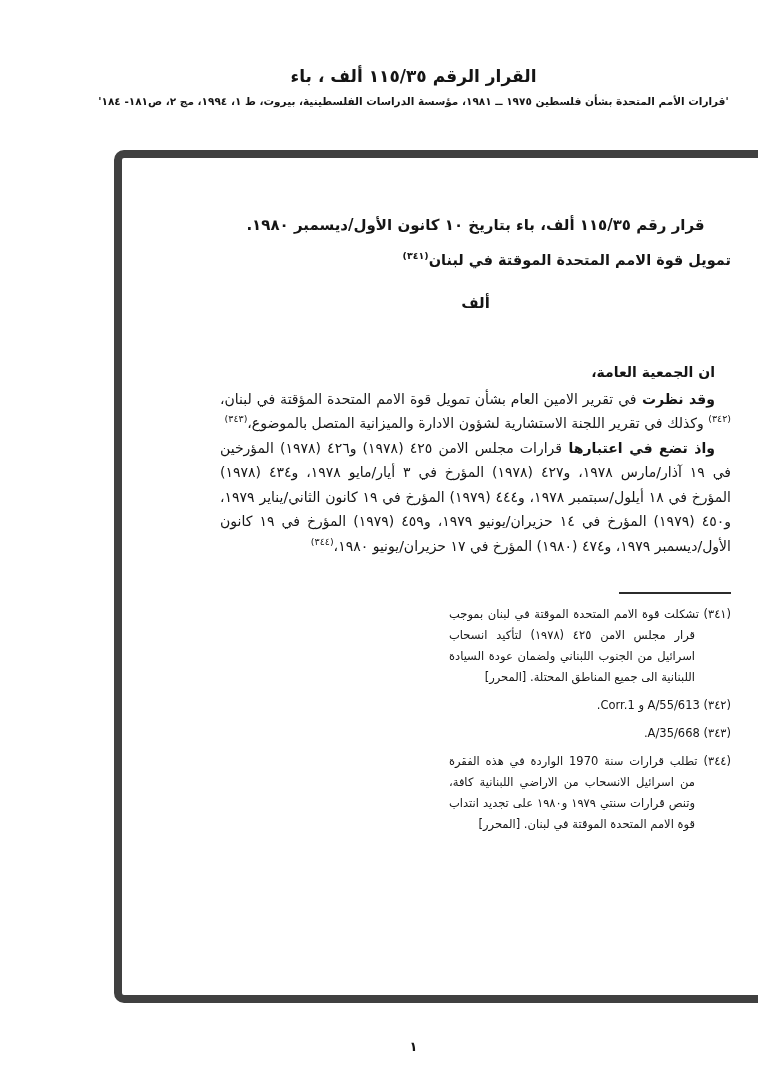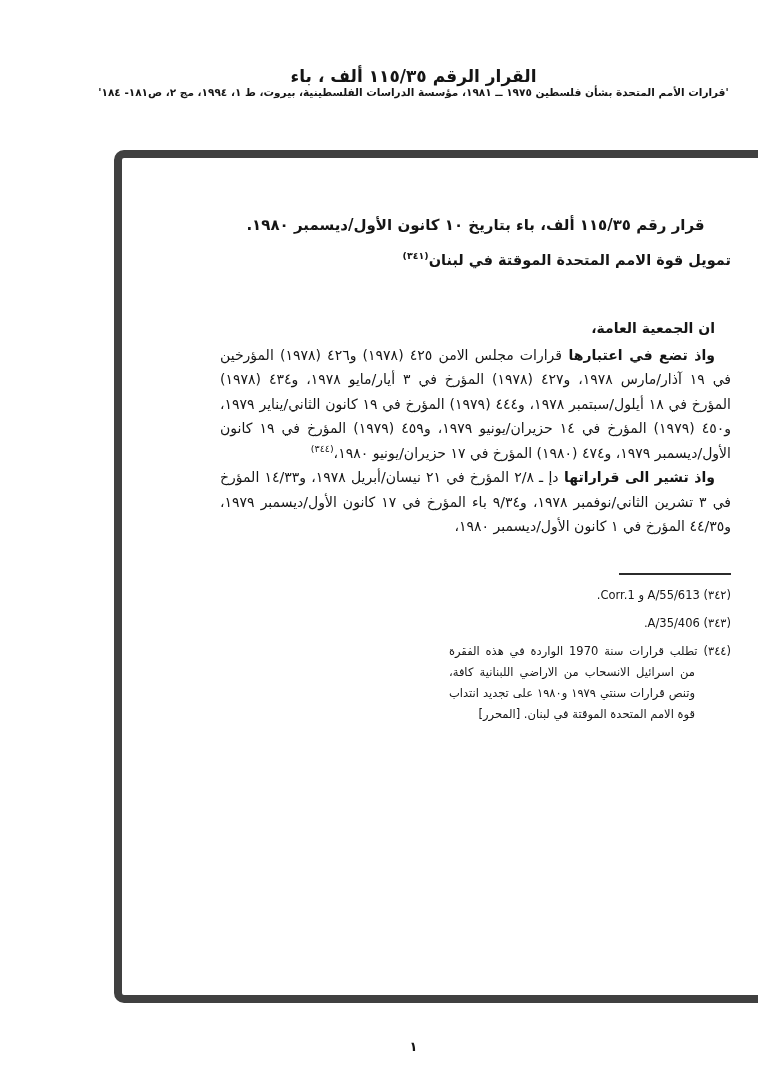--- a/index.html
+++ b/index.html
@@ -8,21 +8,21 @@
     width:689px;height:1078px;
     background:#ffffff;
     font-family:"DejaVu Sans", sans-serif;
     color:#151515;
     direction:rtl;
     overflow:hidden;
   }
   
   .header{position:absolute;top:66px;left:0;right:0;text-align:center;}
   .hdr-title{font-size:17px;font-weight:bold;letter-spacing:0;}
-  .hdr-source{font-size:10.5px;font-weight:bold;margin-top:0;white-space:nowrap;}
+  .hdr-source{font-size:10.5px;font-weight:bold;margin-top:9px;white-space:nowrap;}
 
   
   .frame{
     position:absolute;top:150px;left:45px;
     width:667px;height:853px;
     border:8px solid #404040;
     border-radius:10px;
     box-sizing:border-box;
   }
   .doc{padding:52px 42px 0 98px;}
@@ -55,35 +55,37 @@
     <div class="hdr-source">'قرارات الأمم المتحدة بشأن فلسطين ١٩٧٥ ــ ١٩٨١، مؤسسة الدراسات الفلسطينية، بيروت، ط ١، ١٩٩٤، مج ٢، ص١٨١- ١٨٤'</div>
   </div>
 
   <div class="frame">
     <div class="doc">
 
       <p class="doc-heading">قرار رقم ١١٥/٣٥ ألف، باء بتاريخ ١٠ كانون الأول/ديسمبر ١٩٨٠.</p>
 
       <p class="doc-subject"><span>تمويل قوة الامم المتحدة الموقتة في لبنان</span><sup>(٣٤١)</sup></p>
 
+      <p class="doc-section">ألف</p>
 
       <p class="para opening b">ان الجمعية العامة،</p>
 
+      <p class="para"><span class="b">وقد نظرت </span><span>في تقرير الامين العام بشأن تمويل قوة الامم المتحدة المؤقتة في لبنان،</span><sup>(٣٤٢)</sup><span> وكذلك في تقرير اللجنة الاستشارية لشؤون الادارة والميزانية المتصل بالموضوع،</span><sup>(٣٤٣)</sup></p>
 
       <p class="para"><span class="b">واذ تضع في اعتبارها </span><span>قرارات مجلس الامن ٤٢٥ (١٩٧٨) و٤٢٦ (١٩٧٨) المؤرخين في ١٩ آذار/مارس ١٩٧٨، و٤٢٧ (١٩٧٨) المؤرخ في ٣ أيار/مايو ١٩٧٨، و٤٣٤ (١٩٧٨) المؤرخ في ١٨ أيلول/سبتمبر ١٩٧٨، و٤٤٤ (١٩٧٩) المؤرخ في ١٩ كانون الثاني/يناير ١٩٧٩، و٤٥٠ (١٩٧٩) المؤرخ في ١٤ حزيران/يونيو ١٩٧٩، و٤٥٩ (١٩٧٩) المؤرخ في ١٩ كانون الأول/ديسمبر ١٩٧٩، و٤٧٤ (١٩٨٠) المؤرخ في ١٧ حزيران/يونيو ١٩٨٠،</span><sup>(٣٤٤)</sup></p>
 
-      <p class="para"><span class="b">واذ تشير الى قراراتها </span><span>دإ ـ ٢/٨ المؤرخ في ٢١ نيسان/أبريل ١٩٧٨، و١٤/٣٣ المؤرخ في ٣ تشرين الثاني/نوفمبر ١٩٧٨، و٩/٣٤ باء المؤرخ في ١٧ كانون الأول/ديسمبر ١٩٧٩، و٤٤/٣٥ المؤرخ في ١ كانون الأول/ديسمبر ١٩٨٠،</span></p>
 
       <div class="footnotes">
         <div class="fn-sep"></div>
 
+        <p class="fn"><span class="fn-marker">(٣٤١)</span> <span>تشكلت قوة الامم المتحدة الموقتة في لبنان بموجب قرار مجلس الامن ٤٢٥ (١٩٧٨) لتأكيد انسحاب اسرائيل من الجنوب اللبناني ولضمان عودة السيادة اللبنانية الى جميع المناطق المحتلة. [المحرر]</span></p>
 
         <p class="fn"><span class="fn-marker">(٣٤٢)</span> <span>A/55/613 و Corr.1.</span></p>
 
-        <p class="fn"><span class="fn-marker">(٣٤٣)</span> <span>A/35/406.</span></p>
+        <p class="fn"><span class="fn-marker">(٣٤٣)</span> <span>A/35/668.</span></p>
 
         <p class="fn"><span class="fn-marker">(٣٤٤)</span> <span>تطلب قرارات سنة 1970 الواردة في هذه الفقرة من اسرائيل الانسحاب من الاراضي اللبنانية كافة، وتنص قرارات سنتي ١٩٧٩ و١٩٨٠ على تجديد انتداب قوة الامم المتحدة الموقتة في لبنان. [المحرر]</span></p>
       </div>
 
     </div>
   </div>
 
   <div class="page-number">١</div>
 
 </div>

